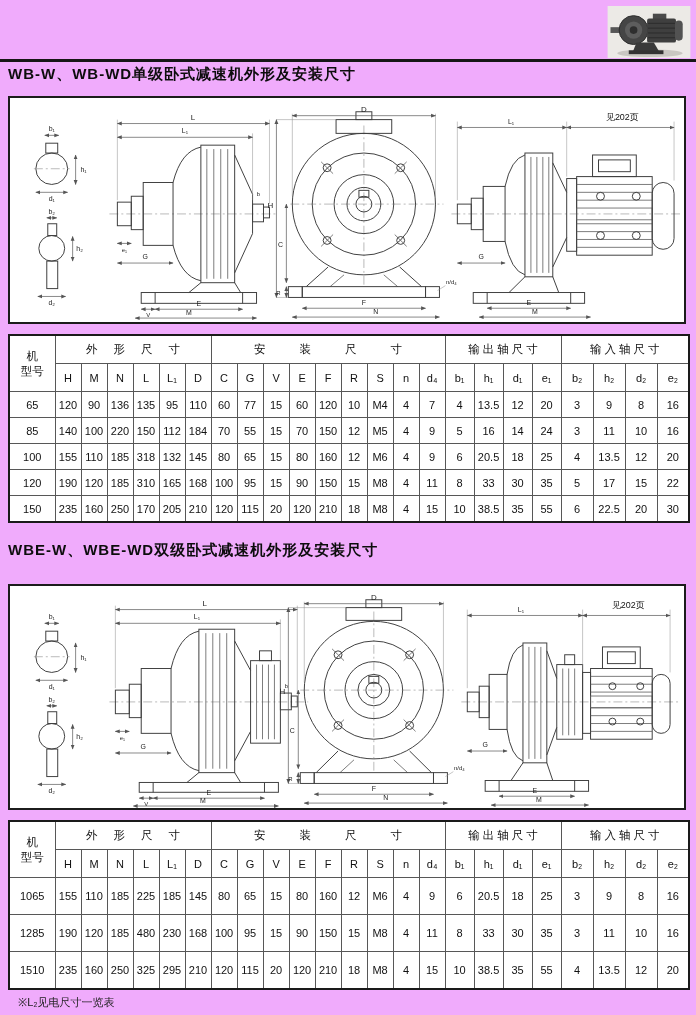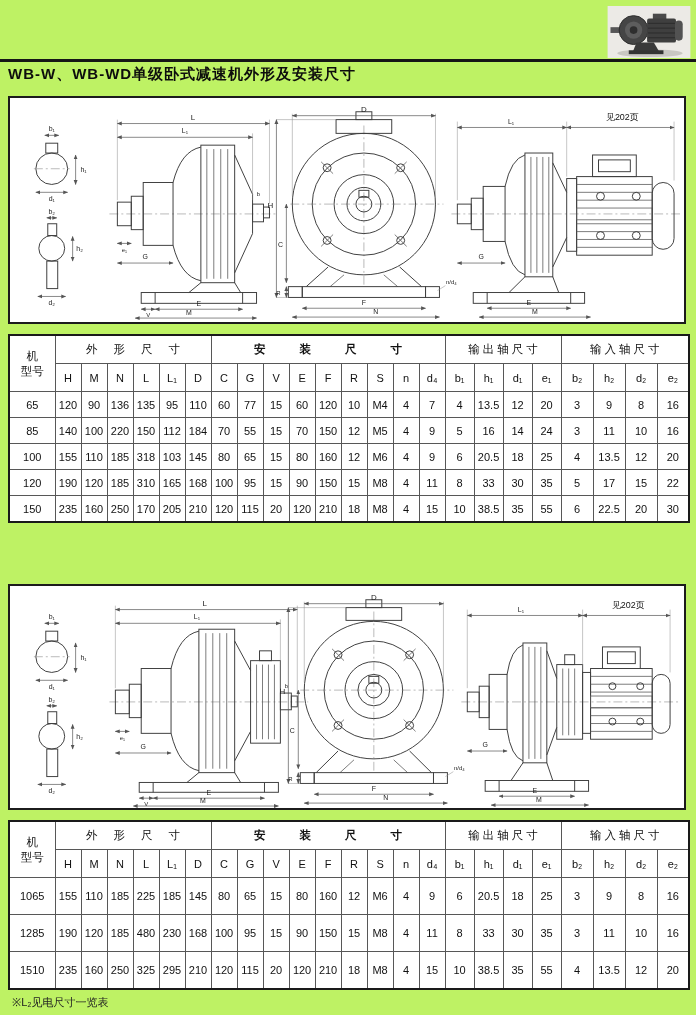--- a/index.html
+++ b/index.html
@@ -1,16 +1,16 @@
 <!DOCTYPE html>
 <html><head>
 <meta charset="utf-8">
 <style>
   html,body{margin:0;padding:0;background:#fff;}
-  .page{position:relative;width:696px;height:1015px;background:#bef264;overflow:hidden;
+  .page{position:relative;width:696px;height:1015px;background:#f0abfc;overflow:hidden;
         font-family:"Liberation Sans",sans-serif;color:#111;}
   .photo{position:absolute;top:6px;left:606px;width:86px;height:52px;}
   .toprule{position:absolute;top:59px;left:0;width:696px;height:3px;background:#161616;}
   .title{position:absolute;left:8px;margin:0;font-size:15px;font-weight:700;letter-spacing:1px;color:#0d0d0d;}
   .title.t1{top:65px;}
   .title.t2{top:541px;}
   .panel{position:absolute;left:8px;width:678px;border:2px solid #1c1c1c;box-sizing:border-box;background:#fff;}
   .panel.p1{top:96px;height:228px;}
   .panel.p2{top:584px;height:226px;}
   .panel svg{display:block;width:100%;height:100%;font-family:"Liberation Sans",sans-serif;}
@@ -21,24 +21,24 @@
   table.dims.t2tab{top:820px;}
   table.dims td{border:1px solid #575757;text-align:center;vertical-align:middle;
                 font-size:11px;color:#111;padding:0;overflow:hidden;}
   .c-model{width:46px}.c-n{width:26px}.c-o{width:29px}.c-i{width:32px}
   tr.gh td{height:27px;font-size:11.5px;}
   tr.cols td{height:27px;}
   .t1tab tr.drow td{height:25px;}
   .t2tab tr.drow td{height:36px;}
   td.model-h{font-size:11px;line-height:1.25;}
   .sp-wide{letter-spacing:16px;text-indent:16px;}
-  .sp-xwide{letter-spacing:34px;text-indent:34px;font-weight:bold;}
+  .sp-xwide{letter-spacing:34px;text-indent:34px;}
   .sp-sm{letter-spacing:3px;text-indent:3px;}
 
-  .footnote{position:absolute;top:994px;left:12px;font-size:11px;color:#222;}
+  .footnote{position:absolute;top:994px;left:18px;font-size:11px;color:#222;}
 
   
   .ln{stroke:#3f3f3f;fill:none;stroke-width:1;}
   .fin{stroke:#5a5a5a;stroke-width:.8;fill:none;}
   .cl{stroke:#8a8a8a;stroke-width:.6;stroke-dasharray:9 3 2 3;fill:none;}
   .dim{stroke:#555;stroke-width:.7;fill:none;}
   .ext{stroke:#8a8a8a;stroke-width:.5;fill:none;}
   text.dl{fill:#222;font-size:7px;text-anchor:middle;}
   text.dl8{font-size:8px;}
   text.dl6{font-size:6px;}
@@ -350,21 +350,21 @@
           <td>11</td>
           <td>10</td>
           <td>16</td>
         </tr>
         <tr class="drow">
           <td>100</td>
           <td>155</td>
           <td>110</td>
           <td>185</td>
           <td>318</td>
-          <td>103</td>
+          <td>132</td>
           <td>145</td>
           <td>80</td>
           <td>65</td>
           <td>15</td>
           <td>80</td>
           <td>160</td>
           <td>12</td>
           <td>M6</td>
           <td>4</td>
           <td>9</td>
@@ -425,20 +425,21 @@
           <td>35</td>
           <td>55</td>
           <td>6</td>
           <td>22.5</td>
           <td>20</td>
           <td>30</td>
         </tr>
       </tbody>
   </table>
 
+  <h2 class="title t2">WBE-W、WBE-WD双级卧式减速机外形及安装尺寸</h2>
 
   <div class="panel p2">
     <svg viewBox="0 0 678 226" preserveAspectRatio="none">
       <defs>
         <marker id="ar2" viewBox="0 0 10 10" refX="9" refY="5" markerWidth="7" markerHeight="7" orient="auto-start-reverse">
           <path d="M0,1 L10,5 L0,9 z" fill="#555"></path>
         </marker>
       </defs>
 
       <g class="ln">

